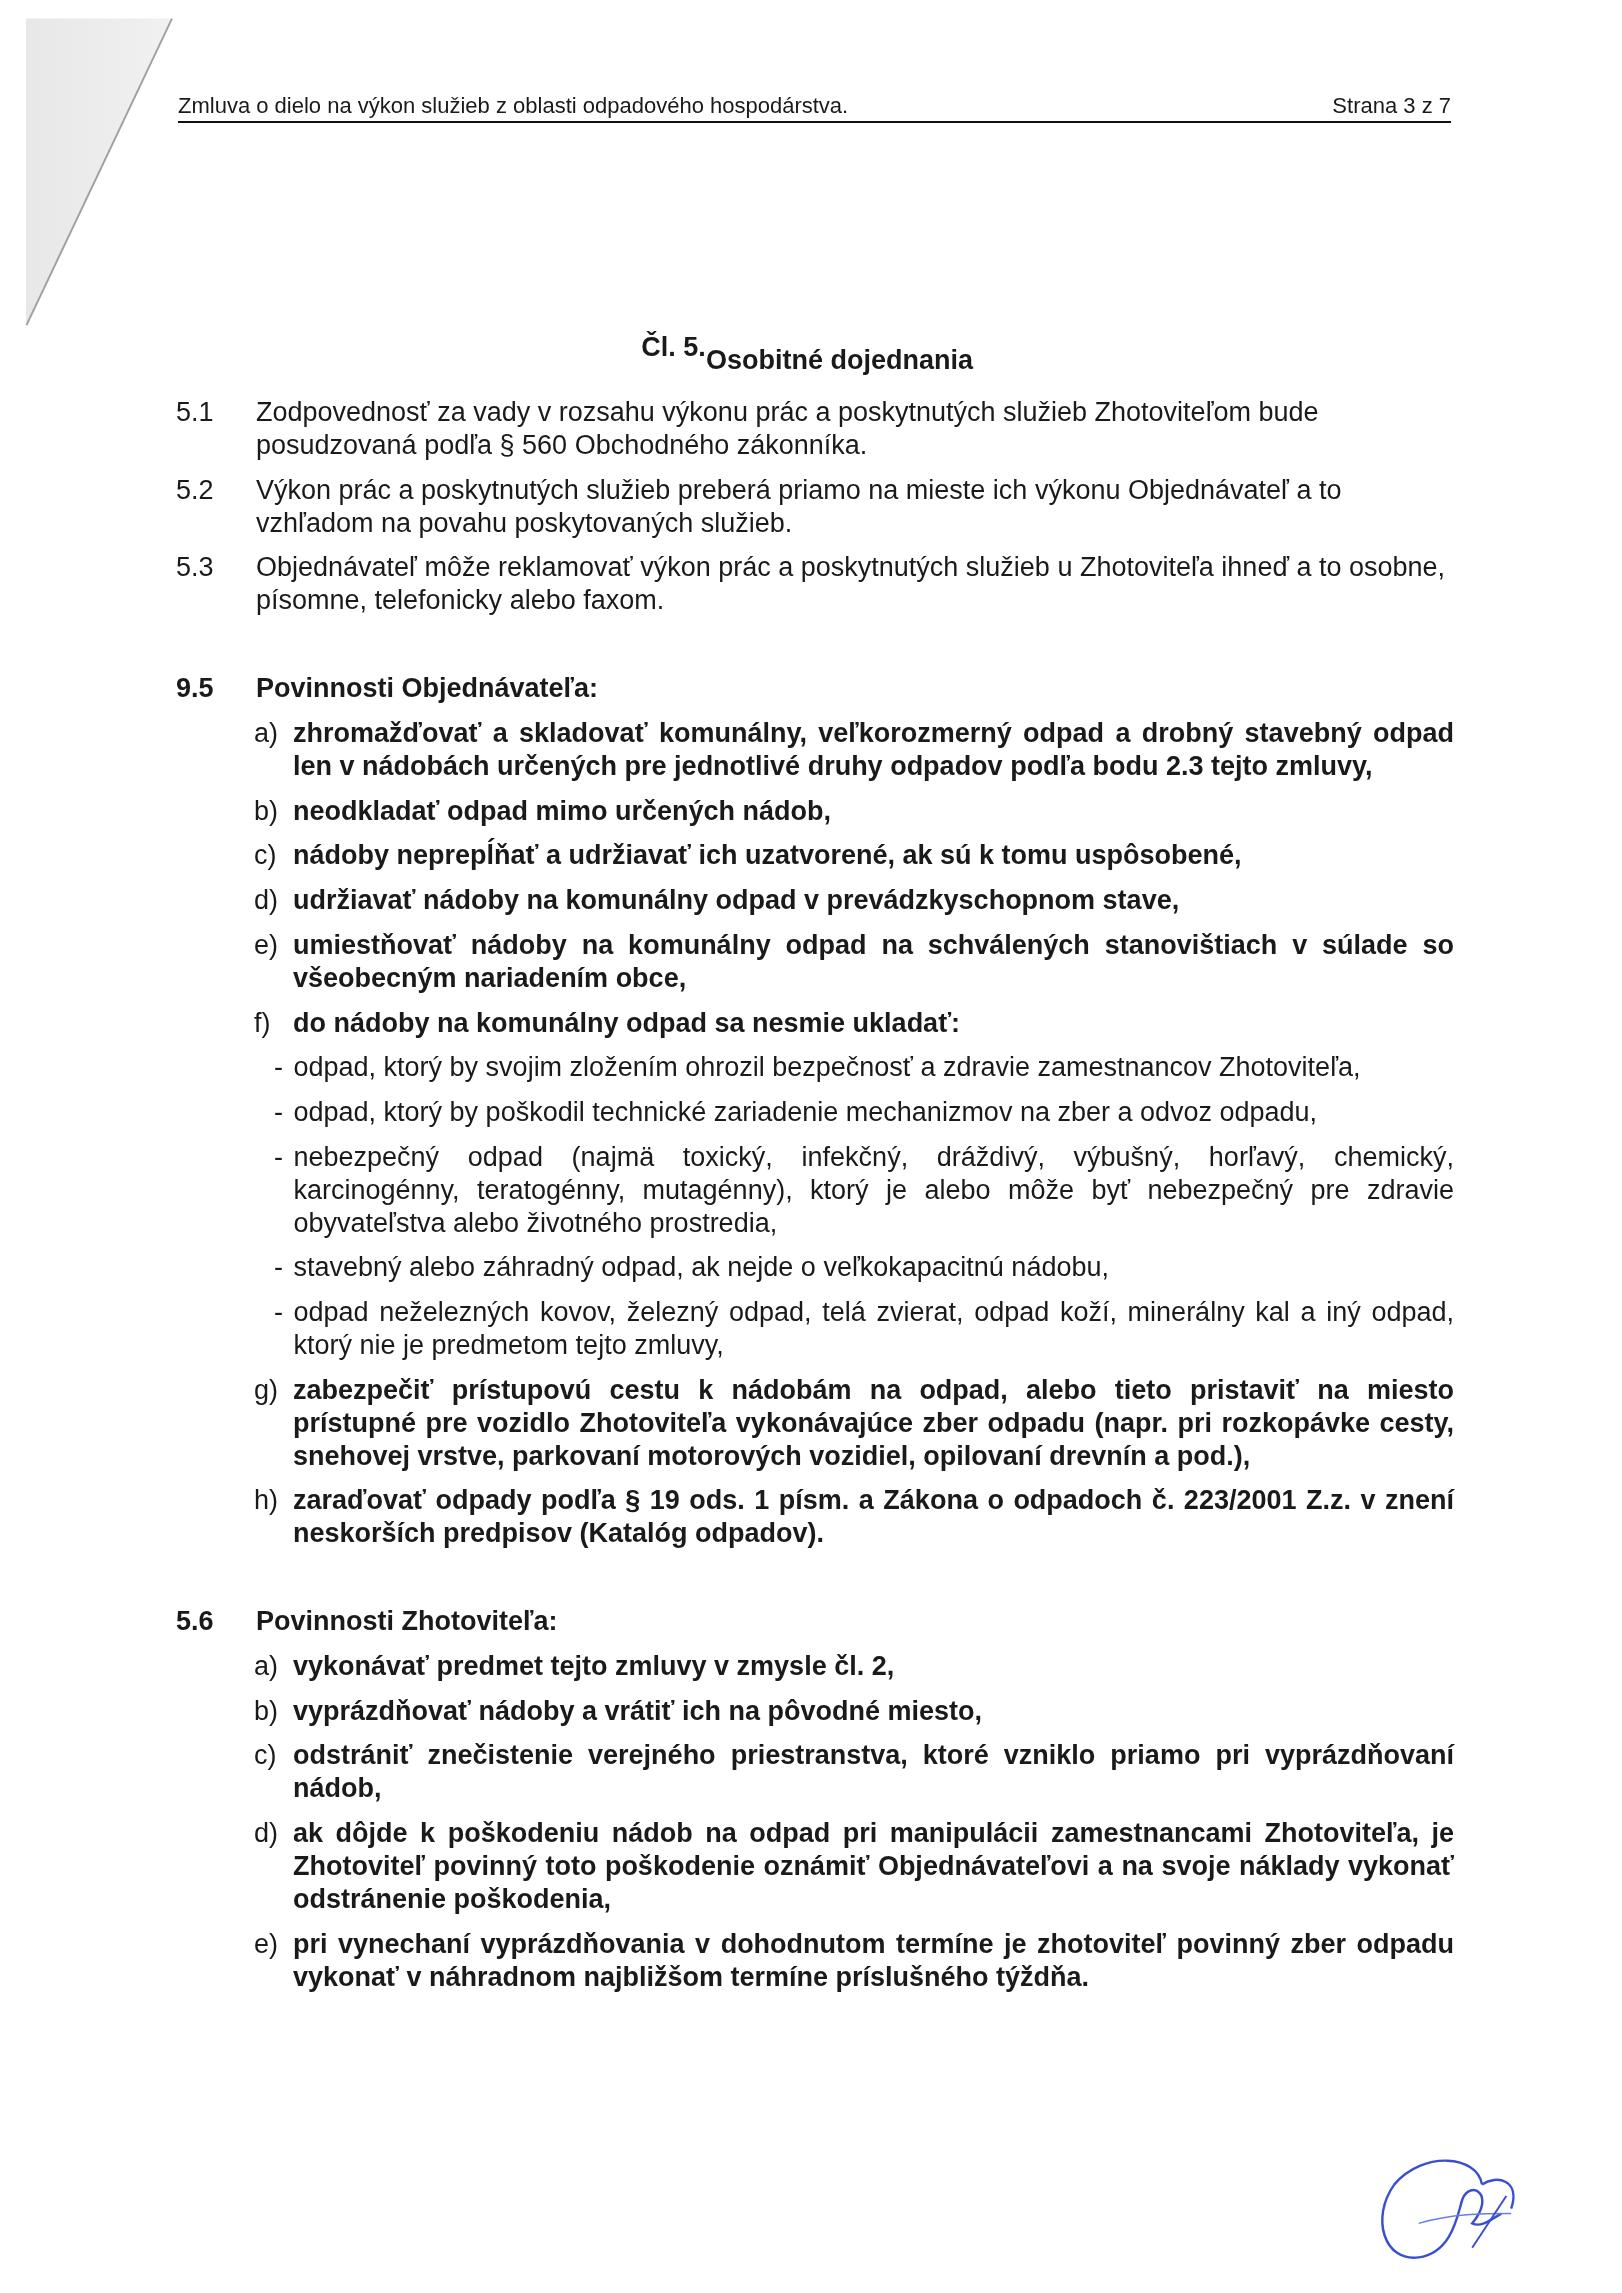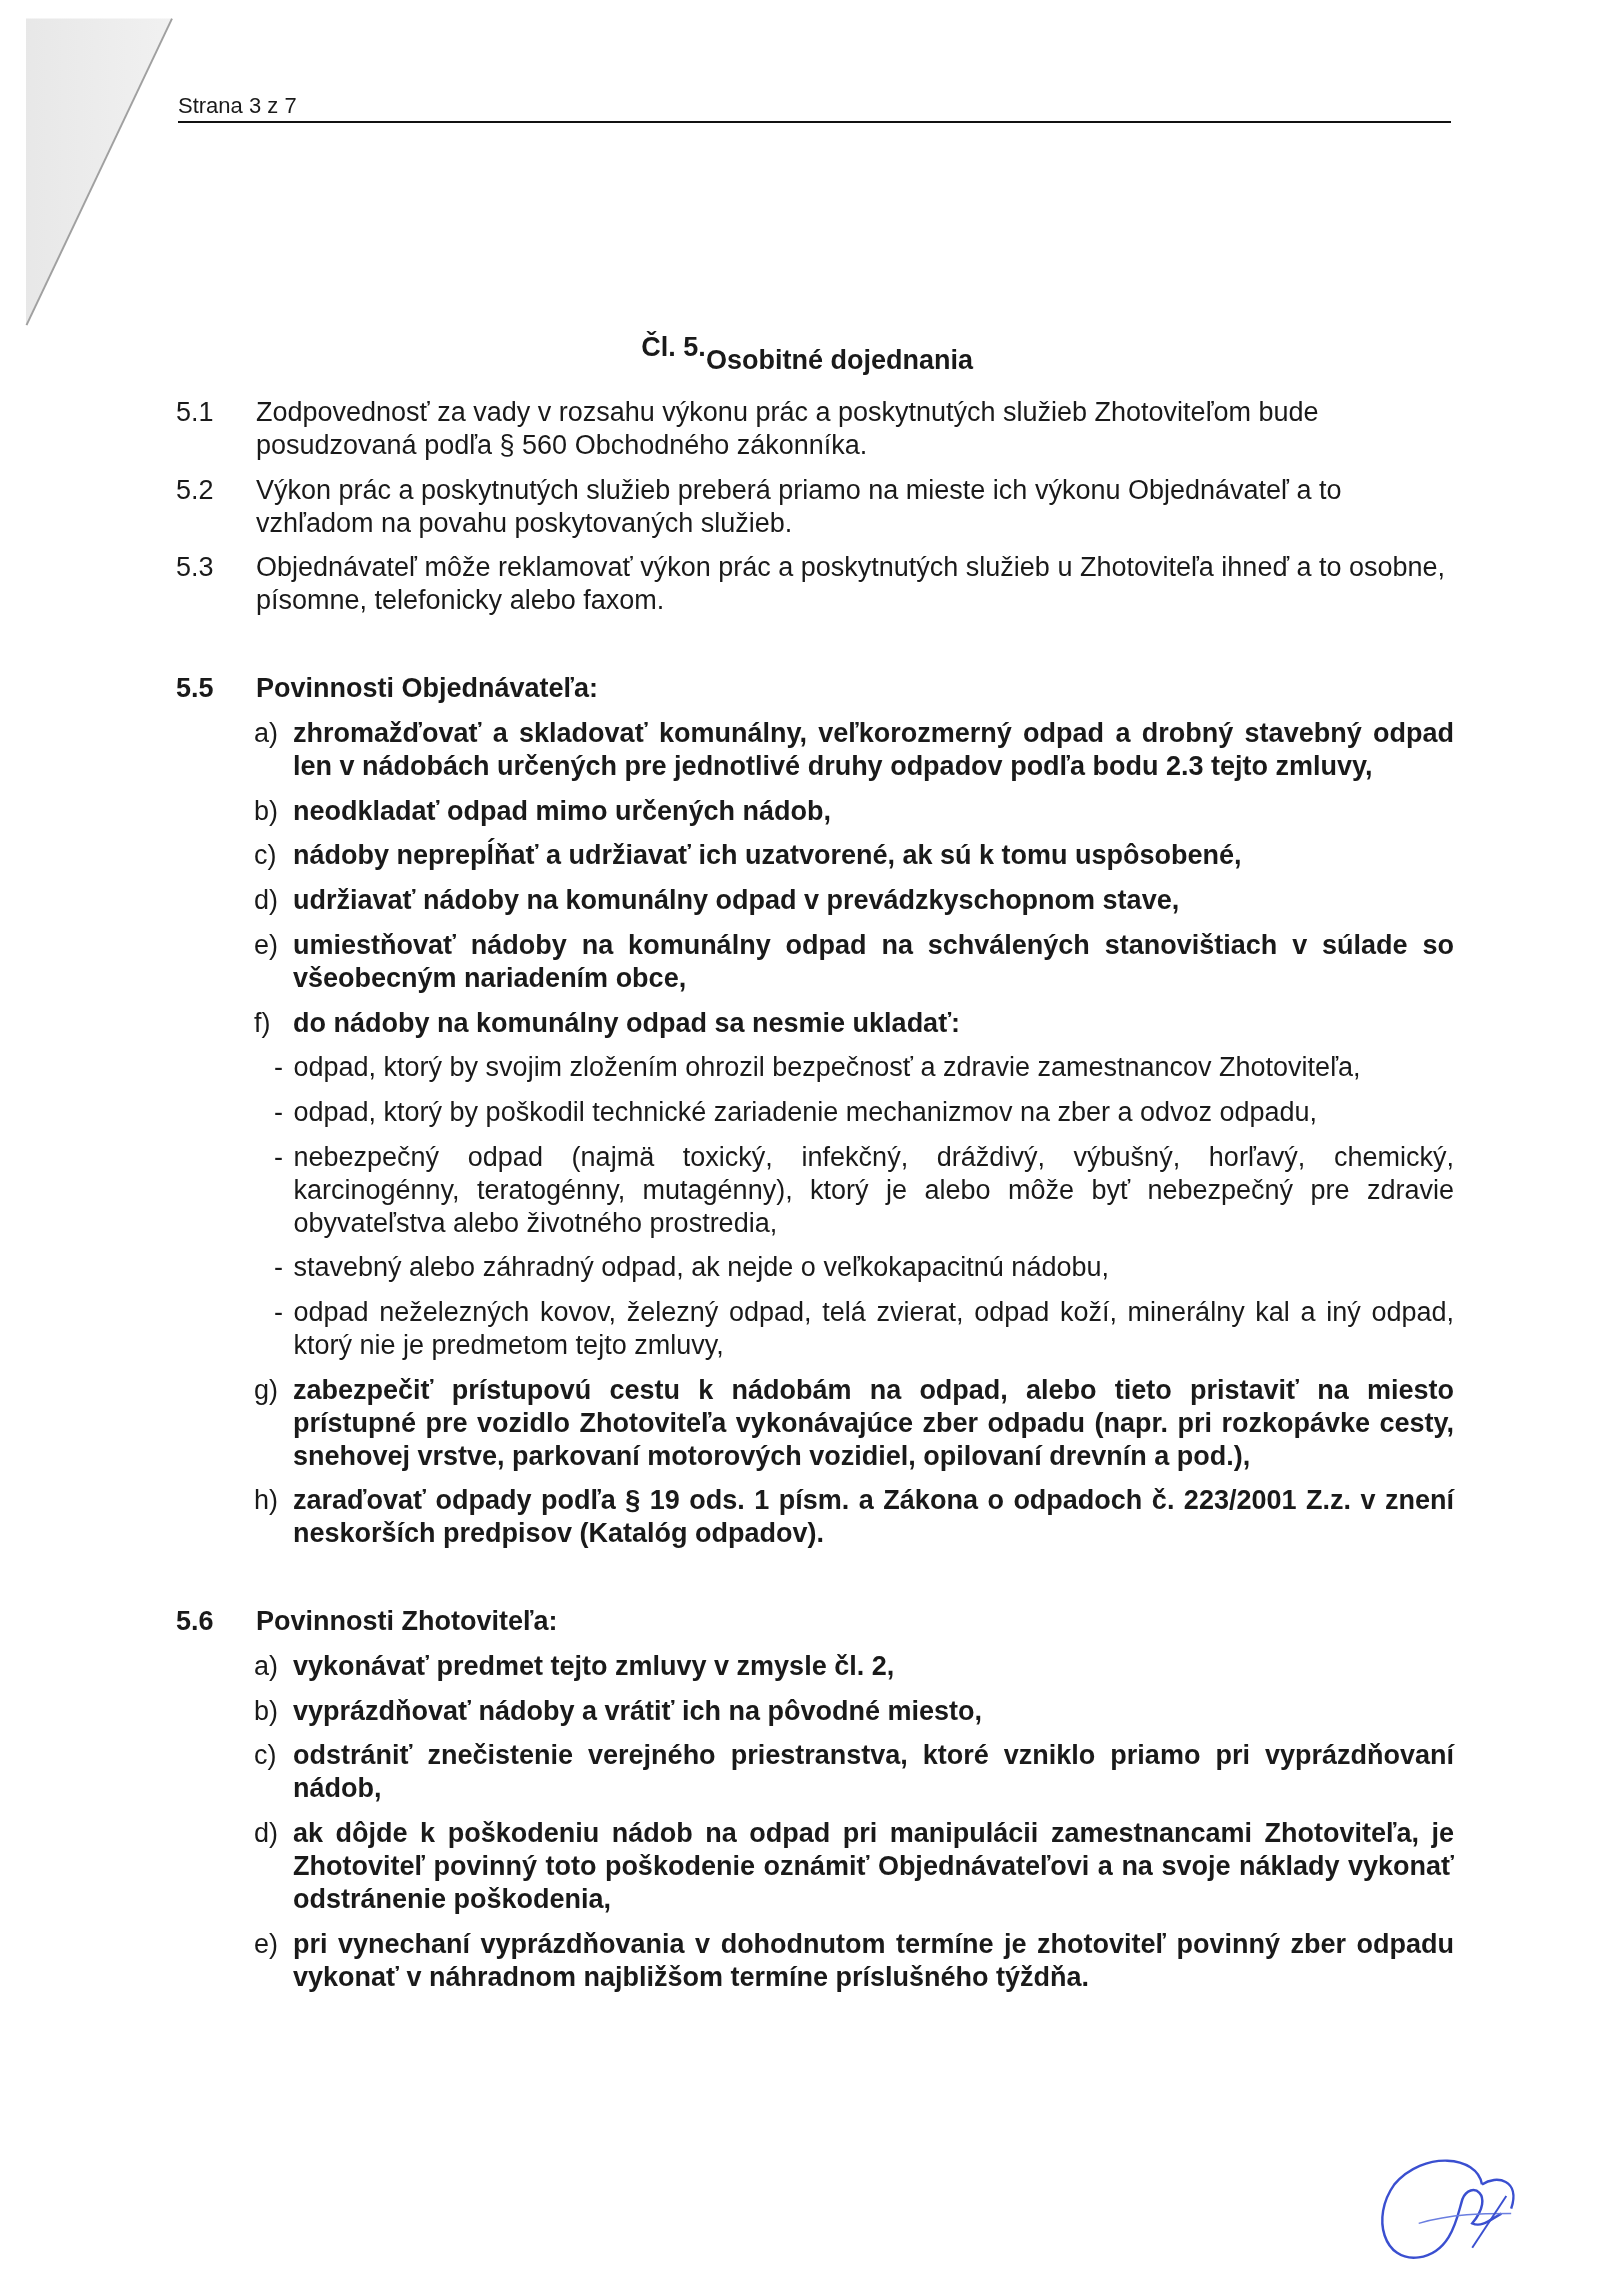--- a/index.html
+++ b/index.html
@@ -48,20 +48,21 @@
 </style>
 </head>
 <body>
 
 <div class="fold"></div>
 <svg class="fold-edge" viewBox="0 0 180 340">
   <line x1="176" y1="19" x2="27" y2="333" stroke="#a0a0a0" stroke-width="2"></line>
 </svg>
 
 <div class="header">
+  <span>Zmluva o dielo na výkon služieb z oblasti odpadového hospodárstva.</span>
   <span>Strana 3 z 7</span>
 </div>
 
 <div class="art-num" style="top:332px;">Čl. 5.</div>
 <div class="art-title" style="top:345px;">Osobitné dojednania</div>
 
 <div class="content">
   <div id="clauses">
       <div class="clause">
         <span class="num">5.1</span>
@@ -71,21 +72,21 @@
         <span class="num">5.2</span>
         <span class="txt">Výkon prác a poskytnutých služieb preberá priamo na mieste ich výkonu Objednávateľ a to vzhľadom na povahu poskytovaných služieb.</span>
       </div>
       <div class="clause">
         <span class="num">5.3</span>
         <span class="txt">Objednávateľ môže reklamovať výkon prác a poskytnutých služieb u Zhotoviteľa ihneď a to osobne, písomne, telefonicky alebo faxom.</span>
       </div>
     </div>
 
   <div class="section-head">
-    <span class="num">5.5</span>
+    <span class="num">9.5</span>
     <span>Povinnosti Objednávateľa:</span>
   </div>
   <div id="s55-items">
       <div class="item">
         <span class="letter">a)</span>
         <span class="txt">zhromažďovať a skladovať komunálny, veľkorozmerný odpad a drobný stavebný odpad len v nádobách určených pre jednotlivé druhy odpadov podľa bodu 2.3 tejto zmluvy,</span>
       </div>
       <div class="item">
         <span class="letter">b)</span>
         <span class="txt">neodkladať odpad mimo určených nádob,</span>

